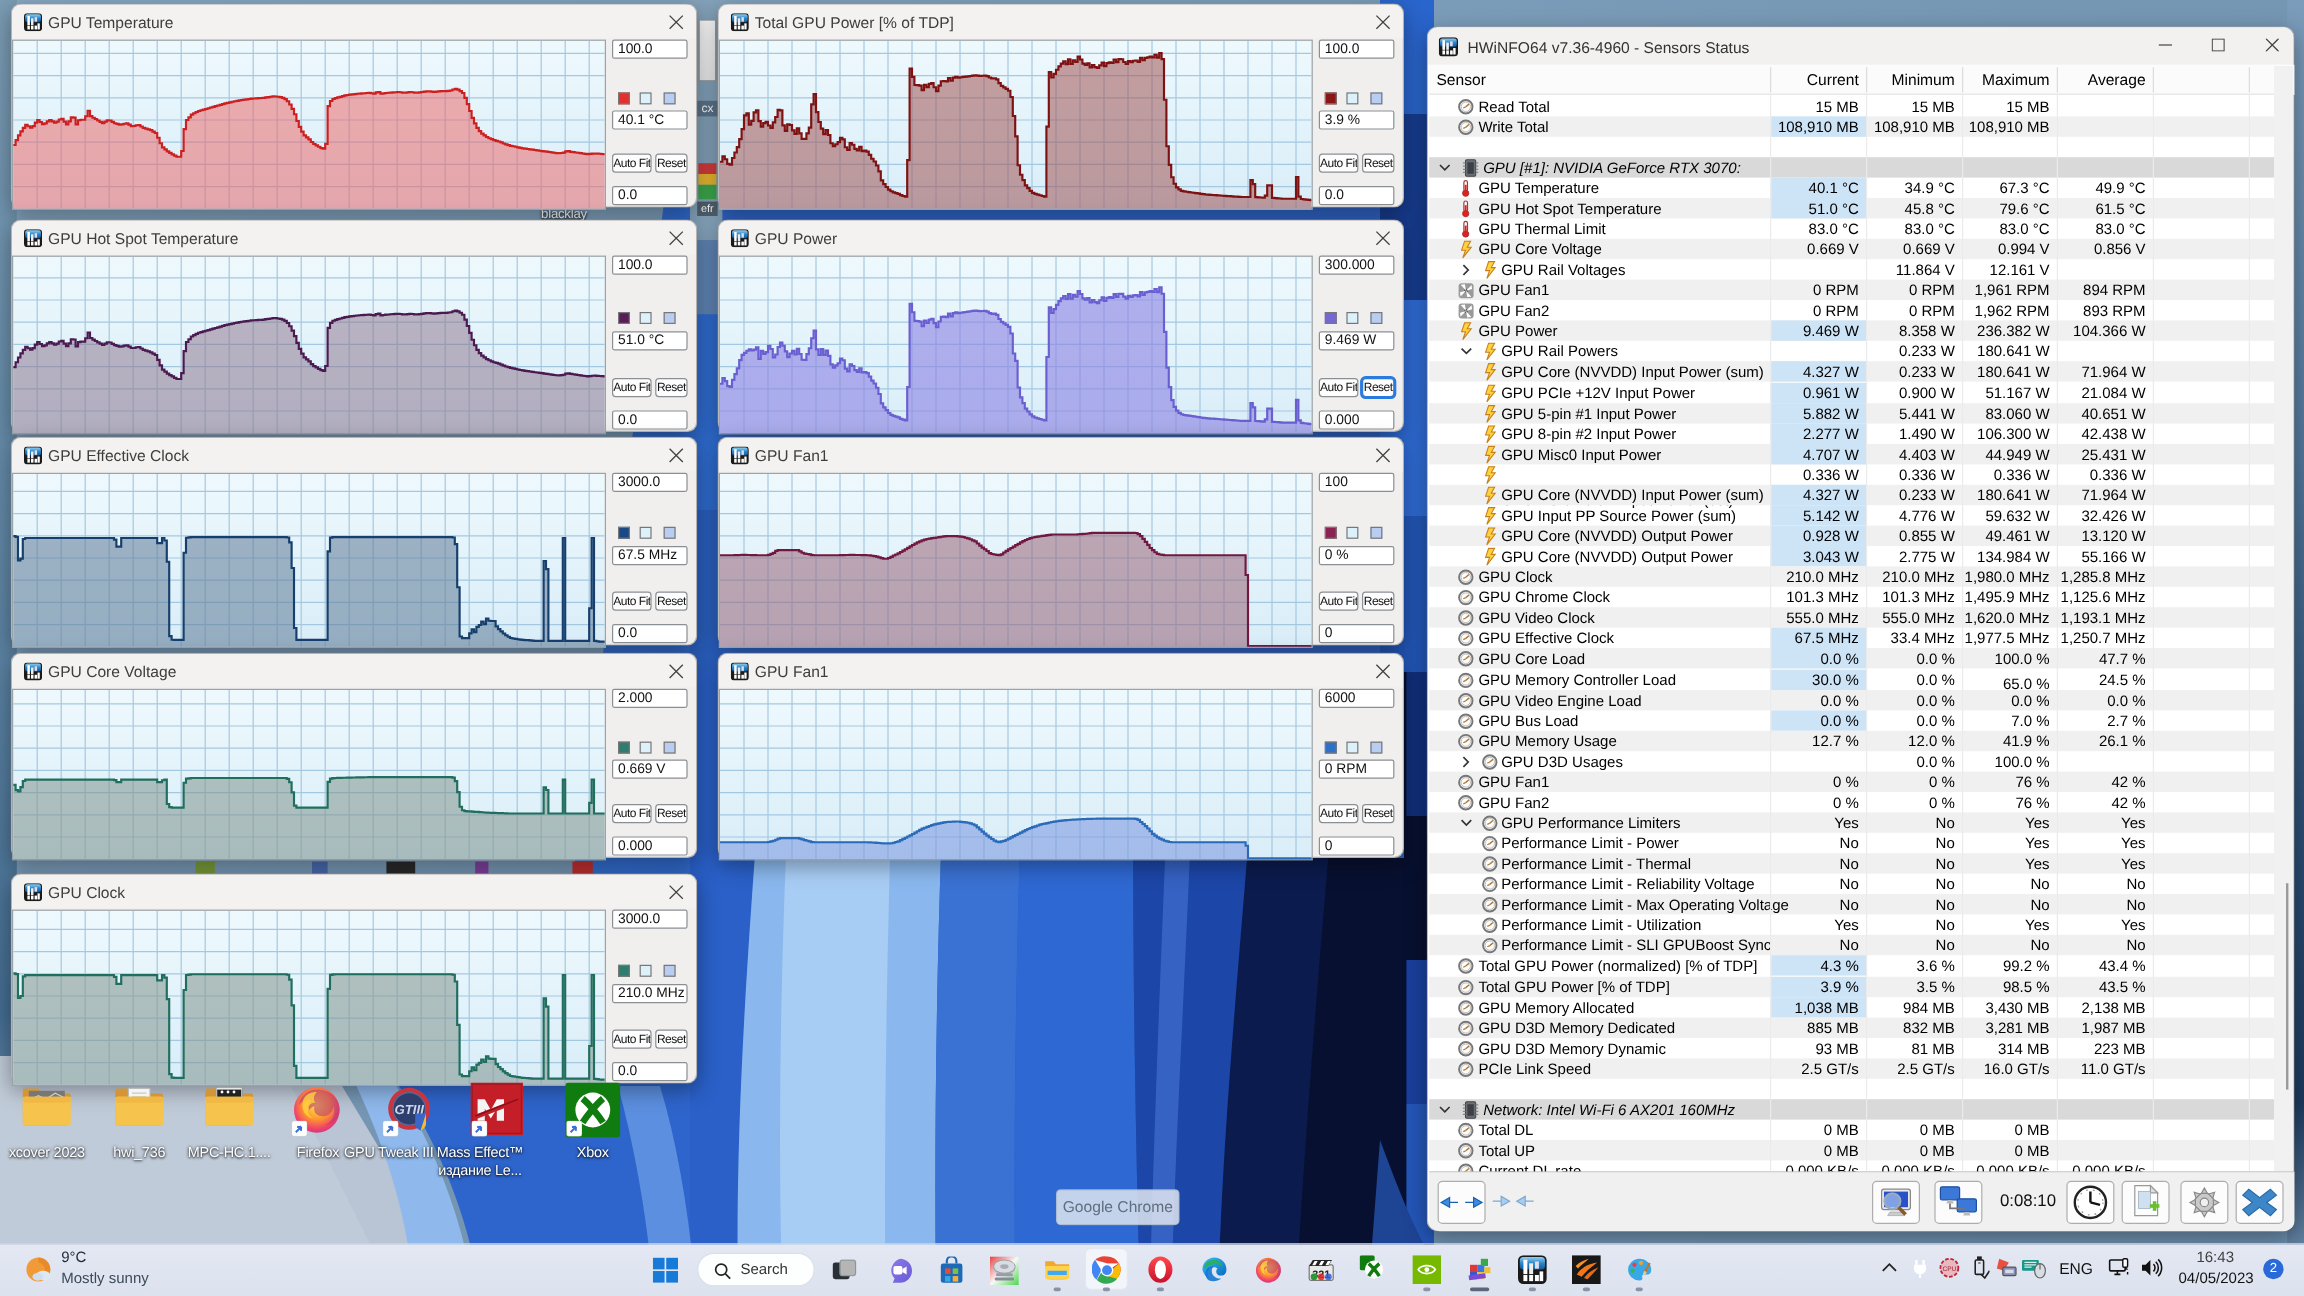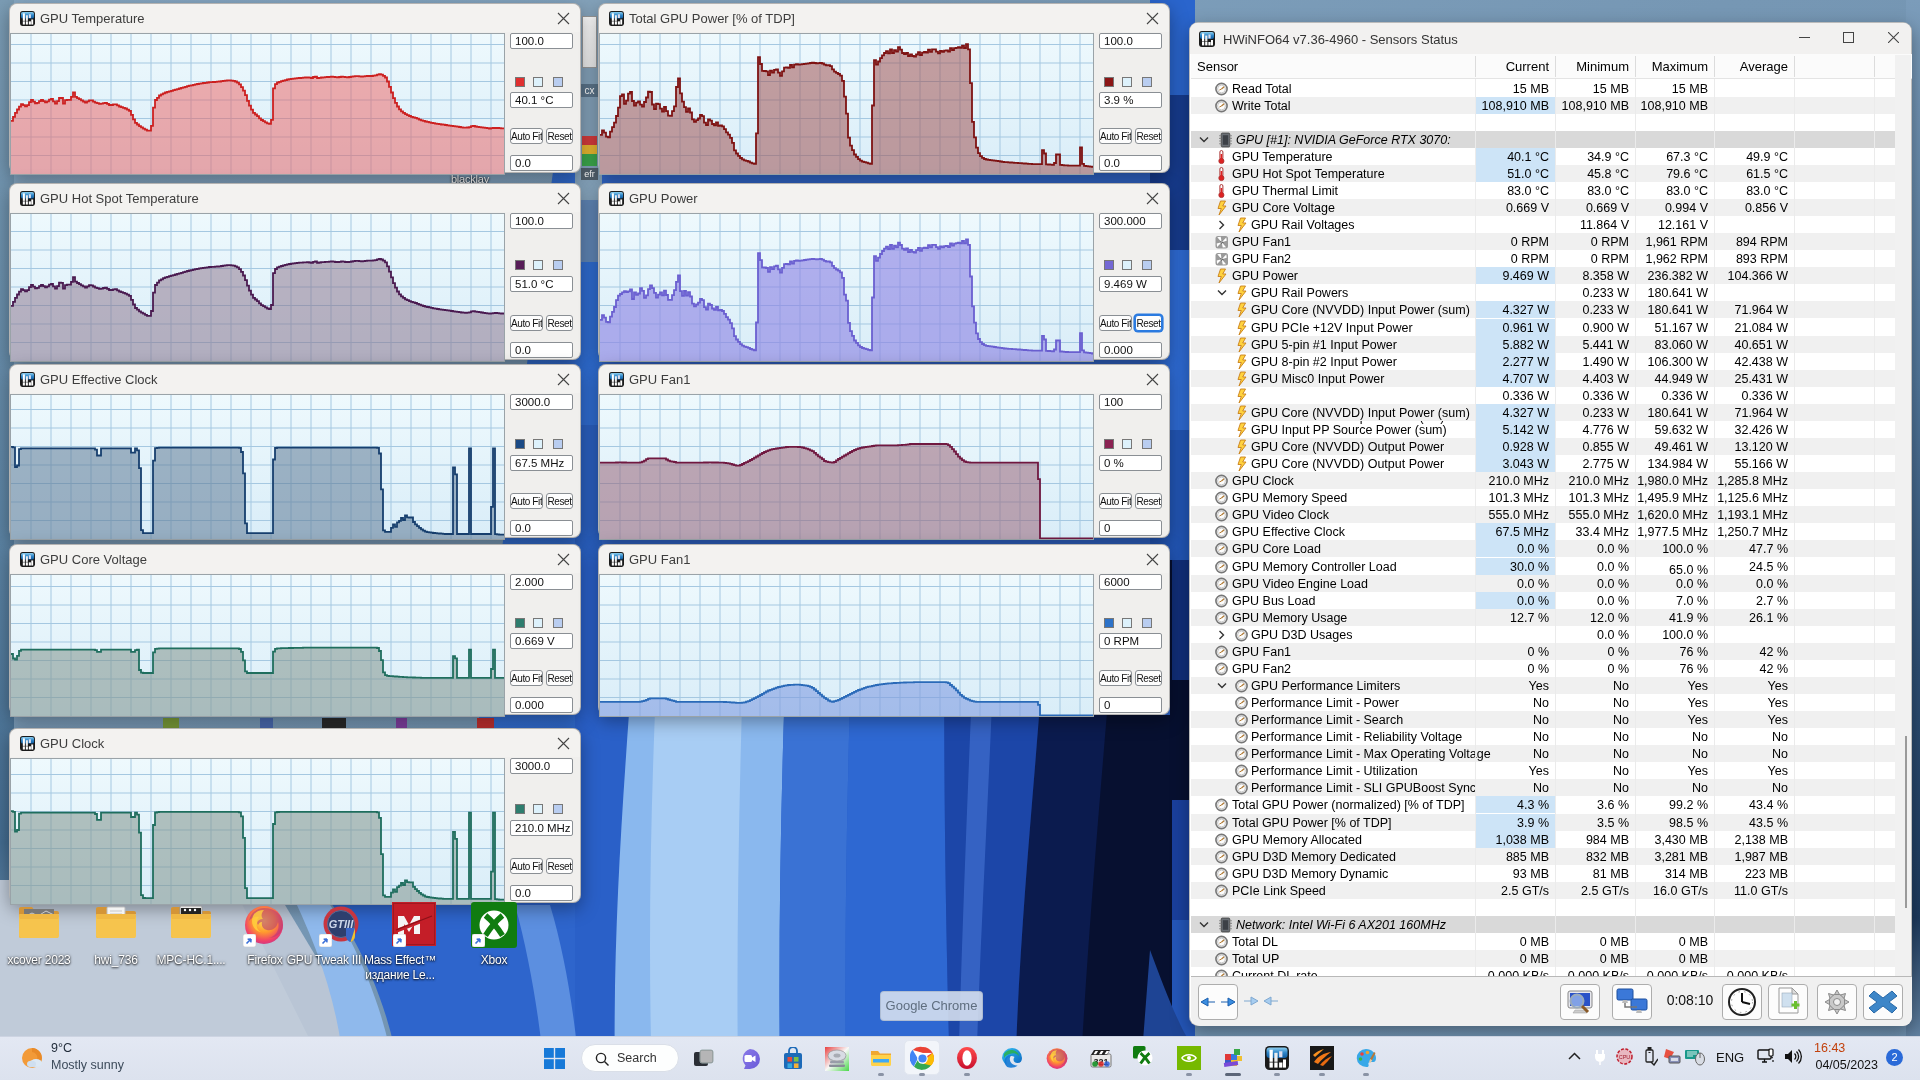--- a/index.html
+++ b/index.html
@@ -577,21 +577,21 @@
       <use href="#gauge"></use>
     </svg>
     <div class="hrow" style="left:42px;top:451.1px">GPU Clock</div>
     <div class="cell" style="left:253px;top:451.1px;width:106px">210.0 MHz</div>
     <div class="cell" style="left:333px;top:451.1px;width:106px">210.0 MHz</div>
     <div class="cell" style="left:412px;top:451.1px;width:106px">1,980.0 MHz</div>
     <div class="cell" style="left:492px;top:451.1px;width:106px">1,285.8 MHz</div>
     <svg class="abs" style="left:24px;top:467.2px;width:15px;height:16px" viewBox="0 0 14 16">
       <use href="#gauge"></use>
     </svg>
-    <div class="hrow" style="left:42px;top:468.2px">GPU Memory Speed</div>
+    <div class="hrow" style="left:42px;top:468.2px">GPU Chrome Clock</div>
     <div class="cell" style="left:253px;top:468.2px;width:106px">101.3 MHz</div>
     <div class="cell" style="left:333px;top:468.2px;width:106px">101.3 MHz</div>
     <div class="cell" style="left:412px;top:468.2px;width:106px">1,495.9 MHz</div>
     <div class="cell" style="left:492px;top:468.2px;width:106px">1,125.6 MHz</div>
     <div class="abs" style="left:1px;top:483.2px;width:705px;height:17.07px;background:#f0f0f0"></div>
     <svg class="abs" style="left:24px;top:484.2px;width:15px;height:16px" viewBox="0 0 14 16">
       <use href="#gauge"></use>
     </svg>
     <div class="hrow" style="left:42px;top:485.2px">GPU Video Clock</div>
     <div class="cell" style="left:253px;top:485.2px;width:106px">555.0 MHz</div>
@@ -696,21 +696,21 @@
     </svg>
     <div class="hrow" style="left:61px;top:673.0px">Performance Limit - Power</div>
     <div class="cell" style="left:253px;top:673.0px;width:106px">No</div>
     <div class="cell" style="left:333px;top:673.0px;width:106px">No</div>
     <div class="cell" style="left:412px;top:673.0px;width:106px">Yes</div>
     <div class="cell" style="left:492px;top:673.0px;width:106px">Yes</div>
     <div class="abs" style="left:1px;top:688.1px;width:705px;height:17.07px;background:#f0f0f0"></div>
     <svg class="abs" style="left:44px;top:689.1px;width:15px;height:16px" viewBox="0 0 14 16">
       <use href="#gauge"></use>
     </svg>
-    <div class="hrow" style="left:61px;top:690.1px">Performance Limit - Search</div>
+    <div class="hrow" style="left:61px;top:690.1px">Performance Limit - Thermal</div>
     <div class="cell" style="left:253px;top:690.1px;width:106px">No</div>
     <div class="cell" style="left:333px;top:690.1px;width:106px">No</div>
     <div class="cell" style="left:412px;top:690.1px;width:106px">Yes</div>
     <div class="cell" style="left:492px;top:690.1px;width:106px">Yes</div>
     <svg class="abs" style="left:44px;top:706.2px;width:15px;height:16px" viewBox="0 0 14 16">
       <use href="#gauge"></use>
     </svg>
     <div class="hrow" style="left:61px;top:707.2px">Performance Limit - Reliability Voltage</div>
     <div class="cell" style="left:253px;top:707.2px;width:106px">No</div>
     <div class="cell" style="left:333px;top:707.2px;width:106px">No</div>
@@ -1171,14 +1171,14 @@
     <rect x="12" y="1" width="4" height="7" rx="1" fill="#fff" stroke="#111" stroke-width="1.2"></rect>
     <path d="M16,10 a6,6 0 0 0 -2,-1" fill="none" stroke="#111"></path>
     <path d="M16,12 v2" stroke="#111" stroke-width="1.2"></path>
   </svg>
 <svg class="abs" style="left:1783px;top:1048px" width="20" height="17" viewBox="0 0 20 17">
     <path d="M2,6 h3 l4,-4 v13 l-4,-4 H2 Z" fill="#111"></path>
     <path d="M11.5,5.5 a4,4 0 0 1 0,6" fill="none" stroke="#111" stroke-width="1.3"></path>
     <path d="M13.5,3.5 a7,7 0 0 1 0,10" fill="none" stroke="#111" stroke-width="1.3"></path>
     <path d="M15.5,1.5 a10,10 0 0 1 0,14" fill="none" stroke="#111" stroke-width="1.3"></path>
   </svg>
-<div class="abs" style="left:1814px;top:1041px;width:64px;text-align:left;font-size:12.5px;color:#c2410c">16:43</div>
+<div class="abs" style="left:1814px;top:1041px;width:64px;text-align:center;font-size:12.5px;color:#404040">16:43</div>
 <div class="abs" style="left:1808px;top:1058px;width:70px;text-align:right;font-size:12.5px;color:#111">04/05/2023</div>
 <div class="abs" style="left:1886px;top:1049px;width:17px;height:17px;border-radius:50%;background:#2a6ad8;color:#fff;font-size:11px;text-align:center;line-height:17px">2</div>
 </body></html>

